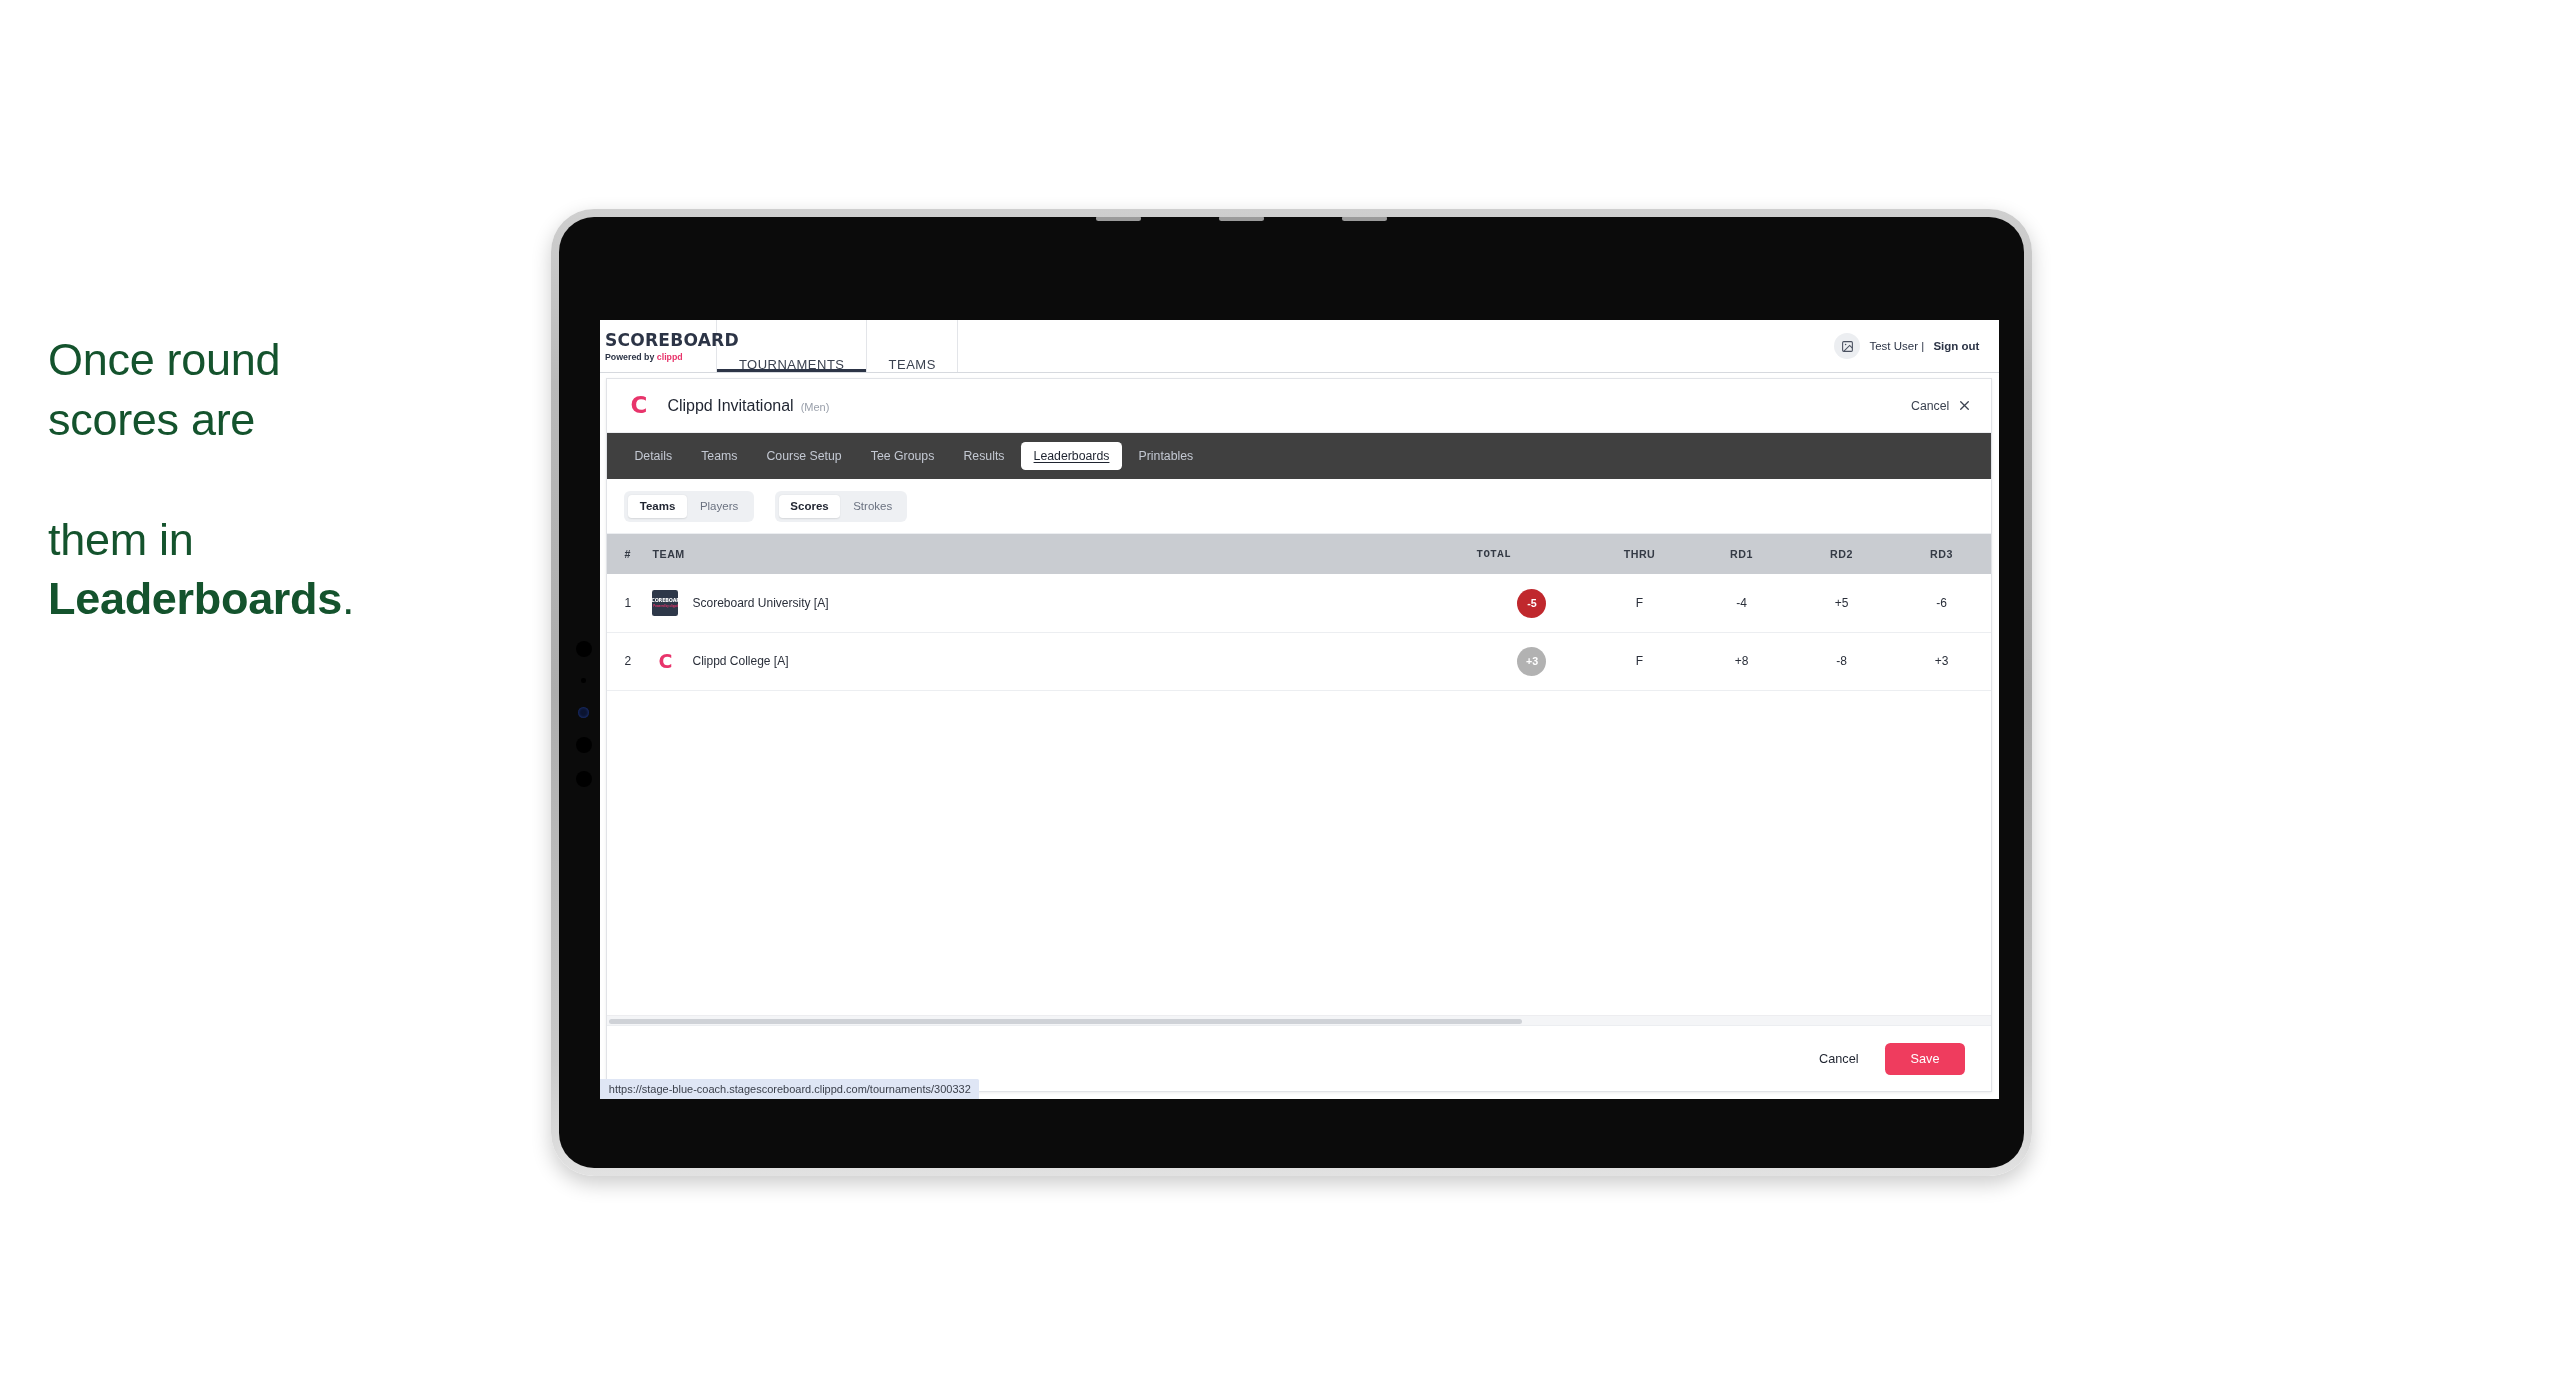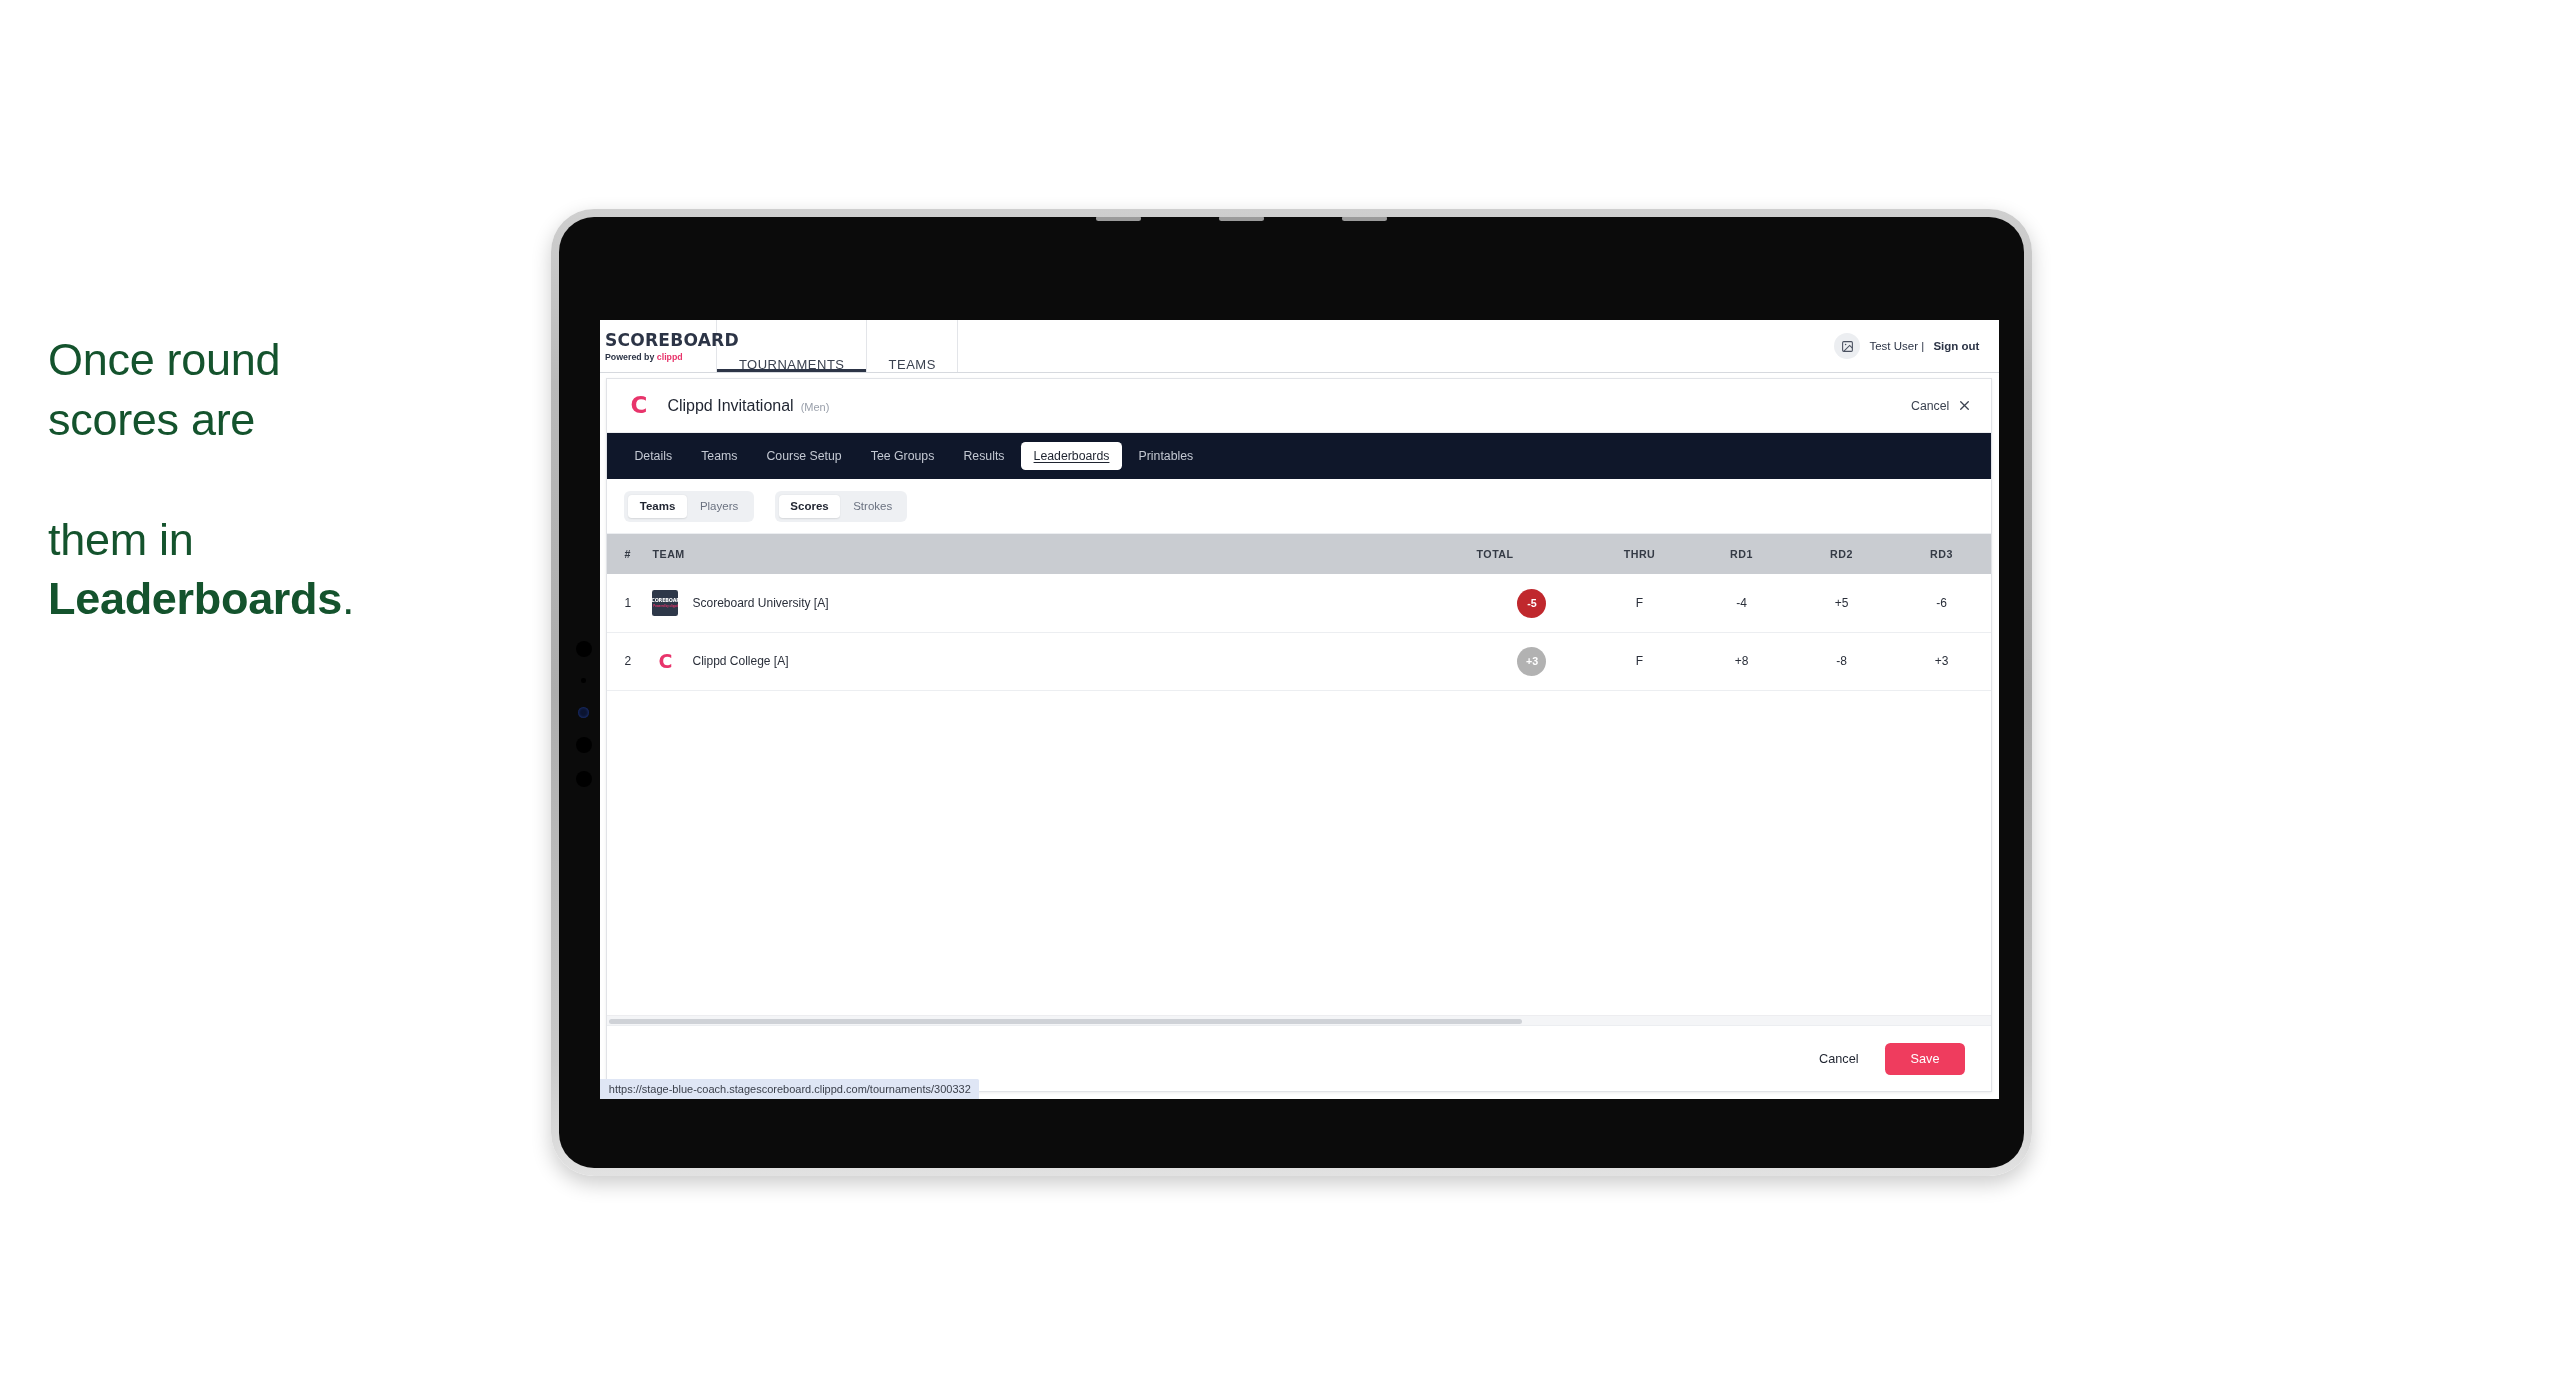--- a/index.html
+++ b/index.html
@@ -200,21 +200,21 @@
     align-items: center;
     gap: 9.2px;
     font-size: 12.3px;
     color: #3b4250;
     cursor: pointer;
   }
 
   
   #tabstrip {
     height: 46px;
-    background: #0f172a;
+    background: #404040;
     display: flex;
     align-items: center;
     padding-left: 14px;
     gap: 3.1px;
   }
   .sub-tab {
     font-size: 12.3px;
     color: #c3c8d2;
     padding: 7px 13px;
     border-radius: 4.6px;
@@ -276,21 +276,21 @@
     font-size: 10.7px;
     font-weight: 600;
     letter-spacing: 0.5px;
     height: 40px;
     text-align: left;
     padding: 0;
     box-sizing: border-box;
   }
   .col-rank  { width: 45px; padding-left: 17px !important; }
   .col-team  { width: auto; }
-  .col-total { width: 111px; text-align: left; }
+  .col-total { width: 111px; text-align: left; font-family: Liberation Mono, monospace; }
   .col-thru  { width: 104px; text-align: center !important; }
   .col-rd    { width: 100px; text-align: center !important; }
 
   .lb-table tbody td {
     height: 58px;
     font-size: 12px;
     color: #2a2f3a;
     border-bottom: 0.8px solid #eceef1;
     padding: 0;
     vertical-align: middle;

